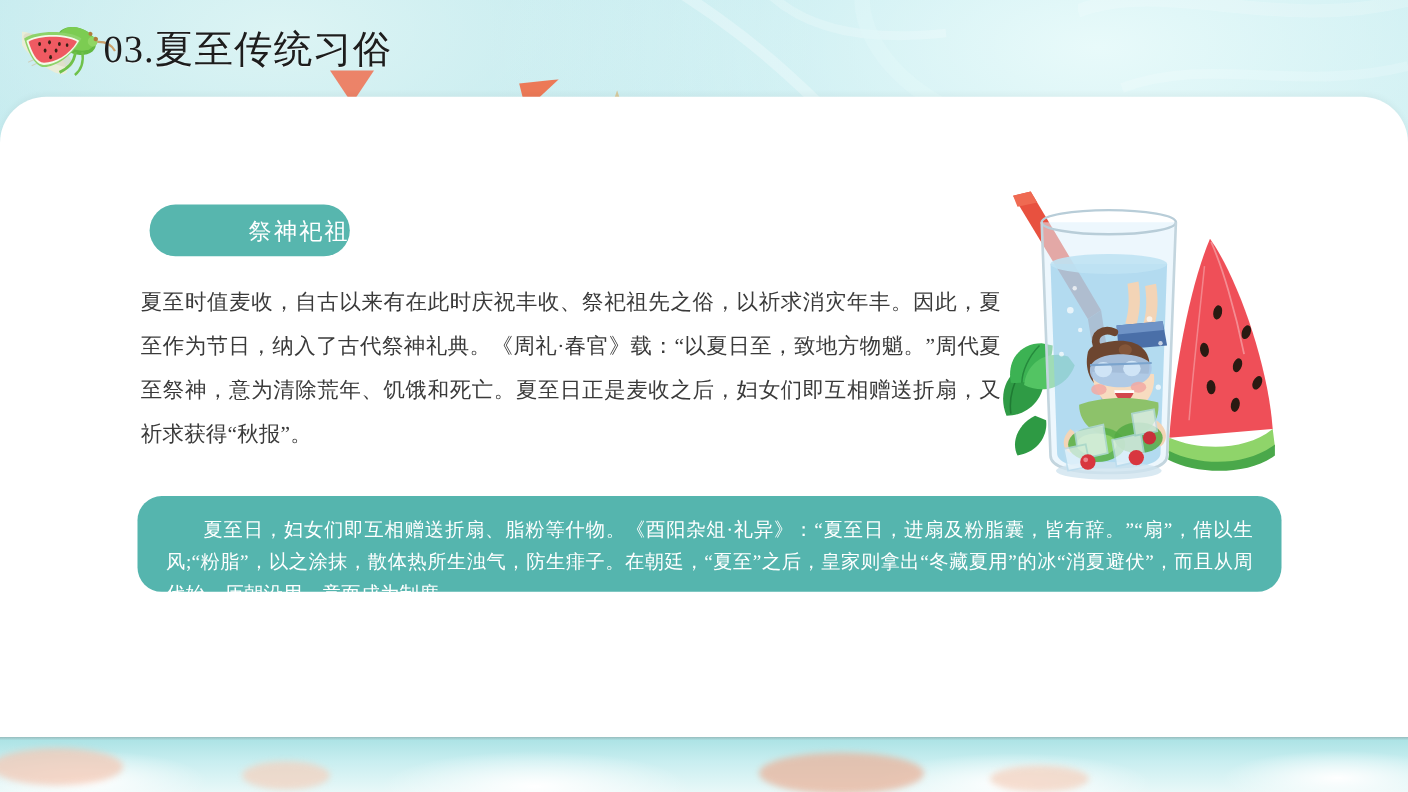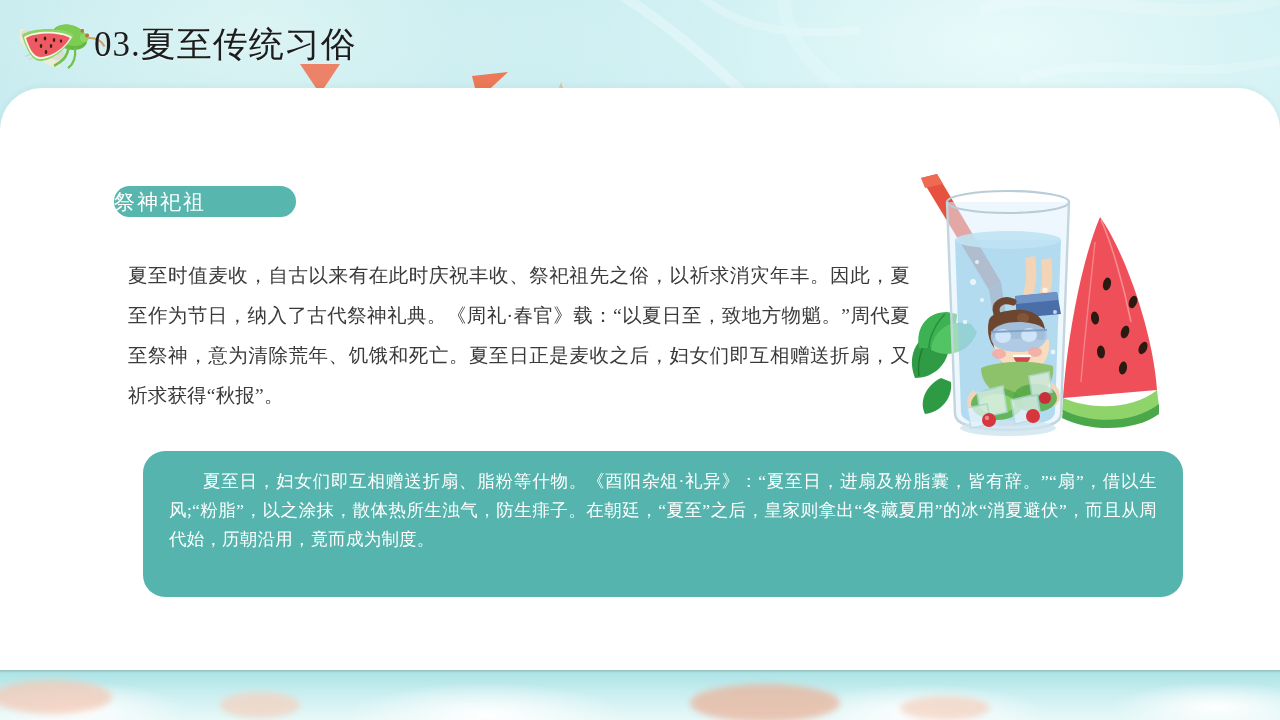--- a/index.html
+++ b/index.html
@@ -43,45 +43,44 @@
 
   
   .panel {
     position:absolute; left:0; top:88px; width:1280px; height:582px;
     background:#ffffff; border-radius:42px 42px 0 0;
     box-shadow:0 -2px 6px rgba(0,0,0,.04);
   }
 
   
   .pill {
-    position:absolute; left:114px; top:186px; width:182px; height:31px;
+    position:absolute; left:136px; top:186px; width:182px; height:47px;
     background:#57b6ae; border-radius:24px;
-    display:flex; align-items:center; justify-content:flex-start;
+    display:flex; align-items:center; justify-content:flex-end;
   }
   .pill span {
     color:#ffffff; font-size:21px; letter-spacing:2px;
     font-family:"Liberation Sans","DejaVu Sans",sans-serif;
   }
 
   
   .body-text {
     position:absolute; left:128px; top:256px; width:782px;
     font-size:19.5px; line-height:40px; color:#3a3a3a;
     text-align:justify; letter-spacing:.2px;
   }
 
   
   .illus { position:absolute; left:885px; top:162px; width:290px; height:275px; }
 
   
   .callout {
-    position:absolute; left:125px; top:451px; width:1040px; height:146px;
+    position:absolute; left:125px; top:451px; width:1040px; height:87px;
     background:#55b5ae; border-radius:22px;
     padding:16px 26px 30px 26px;
-    margin-left:18px;
   }
   .callout p {
     color:#ffffff; font-size:17.5px; line-height:29px;
     text-align:justify; text-indent:34px; letter-spacing:.2px;
   }
 
   
   .water {
     position:absolute; left:0; top:670px; width:1280px; height:50px;
     background:

